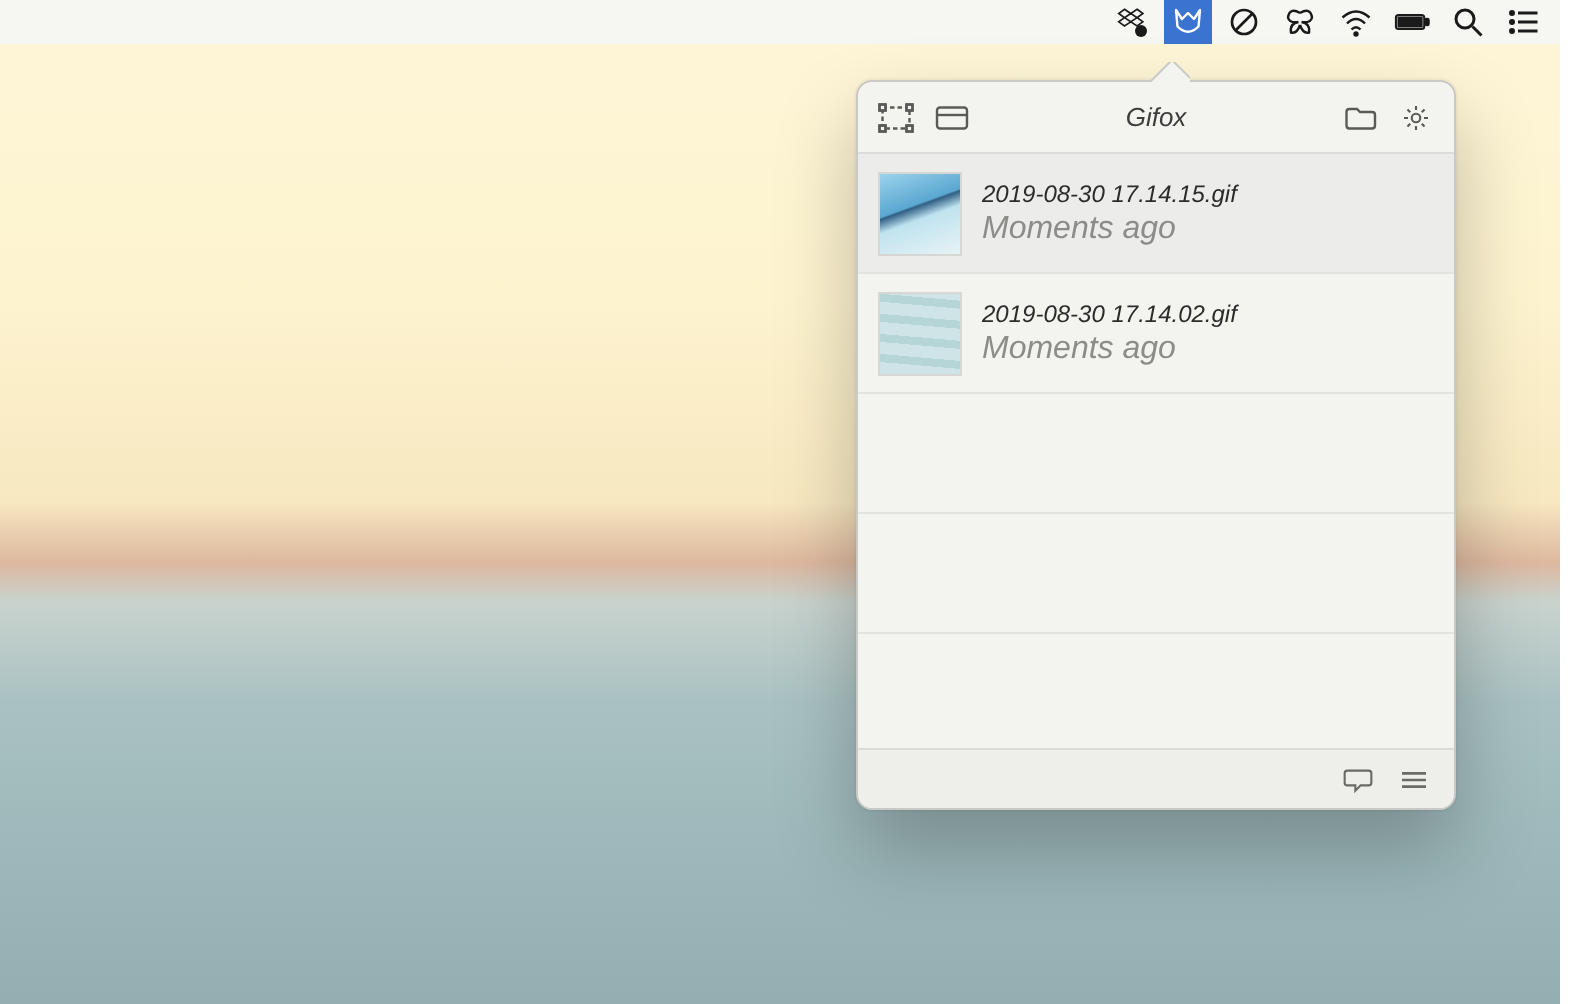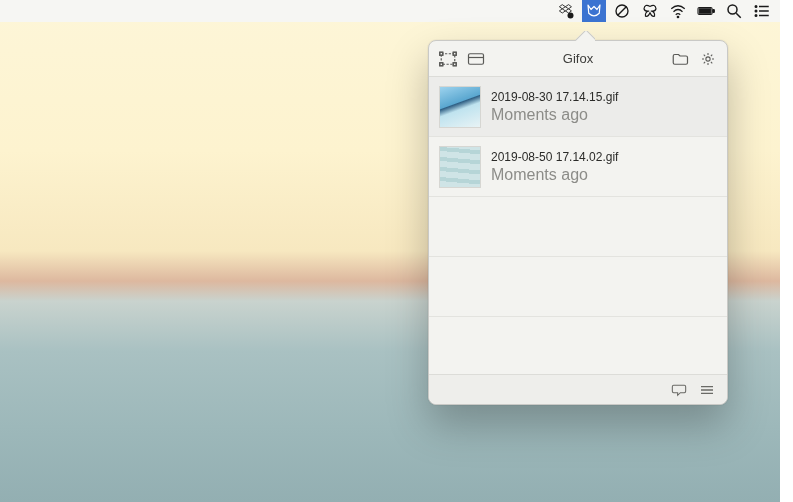--- a/index.html
+++ b/index.html
@@ -5,20 +5,21 @@
   * { margin: 0; padding: 0; box-sizing: border-box; }
   html, body { width: 793px; height: 502px; overflow: hidden; font-family: -apple-system, "Helvetica Neue", Arial, sans-serif; }
   .desktop {
     position: relative;
     width: 780px;
     height: 502px;
     background: linear-gradient(to bottom,
       #fdf6d8 0%, #fdf3cf 30%, #f7e8c0 50%,
       #ddb89f 56%, #c9d3ce 60%,
       #a9c1c2 70%, #9db8ba 85%, #93afb2 100%);
+    font-style: italic;
   }
   
   .desktop::before {
     content: "";
     position: absolute;
     left: 0; top: 0; right: 0; height: 22px;
     background: #f6f6f3;
   }
   
   .menubar {
@@ -252,21 +253,21 @@
       <div class="row filled selected">
         <div class="thumb surf"></div>
         <div class="row-text">
           <div class="row-title">2019-08-30 17.14.15.gif</div>
           <div class="row-sub">Moments ago</div>
         </div>
       </div>
       <div class="row filled">
         <div class="thumb waves"></div>
         <div class="row-text">
-          <div class="row-title">2019-08-50 17.14.02.gif</div>
+          <div class="row-title">2019-08-30 17.14.02.gif</div>
           <div class="row-sub">Moments ago</div>
         </div>
       </div>
       <div class="row empty"></div>
       <div class="row empty"></div>
       <div class="row empty" style="border-bottom:none; flex:1;"></div>
     </div>
 
     <div class="pop-footer">
       <span class="icon-btn">

